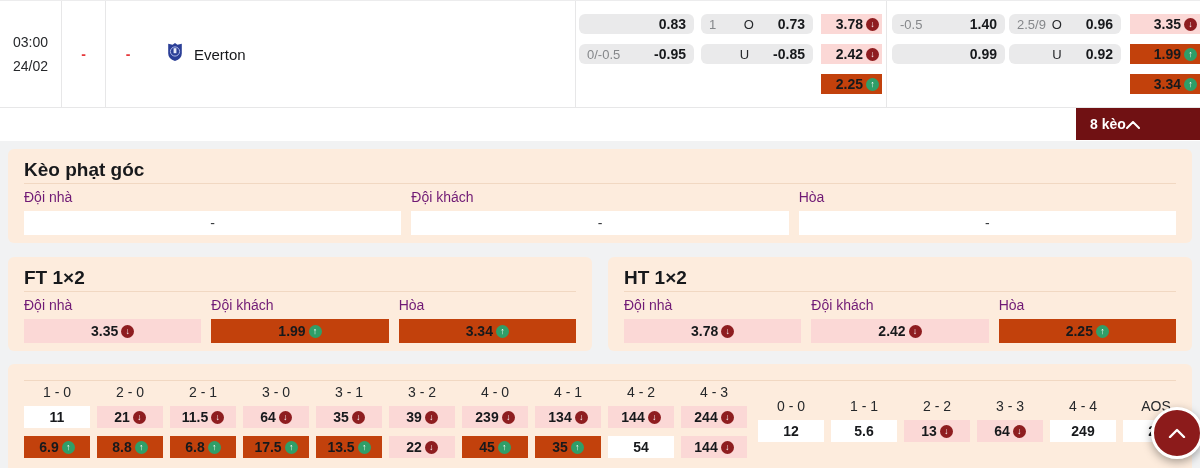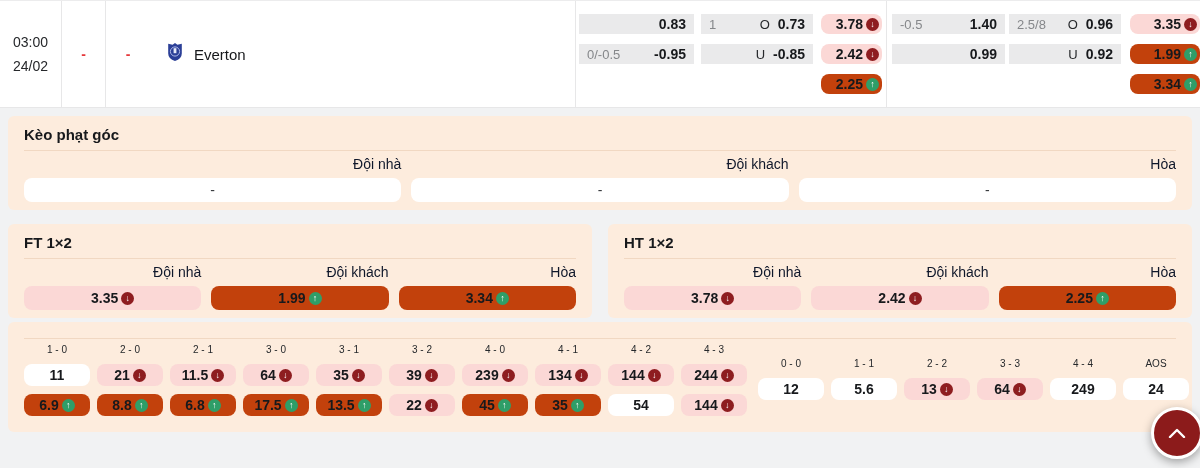--- a/index.html
+++ b/index.html
@@ -36,31 +36,31 @@
   .odds-group.g2 { width: 313px; padding-left: 5px; overflow: visible; }
   .odds-stack { display: flex; flex-direction: column; gap: 10px; }
   .g1 .stack-hdp { width: 115px; margin-right: 7px; }
   .g1 .stack-ou  { width: 112px; margin-right: 8px; }
   .g1 .stack-x12 { width: 61px; }
   .g2 .stack-hdp { width: 113px; margin-right: 4px; }
   .g2 .stack-ou  { width: 112px; margin-right: 9px; }
   .g2 .stack-x12 { width: 70px; }
 
   .odd-box {
-    background: #eaeaeb; border-radius: 0; height: 20px;
+    background: #eaeaeb; border-radius: 6px; height: 20px;
     display: flex; align-items: center; padding: 0 8px; font-size: 13px; cursor: pointer;
   }
   .odd-box .lbl { color: #85878a; font-weight: 400; }
   .odd-box .side { margin-left: auto; color: #26282b; font-weight: 500; font-size: 13px; }
   .odd-box .val { margin-left: auto; font-weight: 700; color: #17191c; font-size: 14px; }
-  .odd-box .side + .val { margin-left: 8px; }
+  .odd-box .side + .val { margin-left: 24px; }
 
   
   .odd-cell {
-    border-radius: 8px; height: 22px; background: #fff;
+    border-radius: 0; height: 22px; background: #fff;
     display: flex; align-items: center; justify-content: center;
     font-weight: 700; font-size: 14px; color: #17191c; cursor: pointer;
   }
   .odd-cell.down { background: #fbd8d6; }
   .odd-cell.up { background: #c2410c; }
   .odd-cell.h20 { height: 20px; }
   .odd-cell.h24 { height: 24px; }
   .odd-cell.right { justify-content: flex-end; padding-right: 3px; }
   .odd-cell.muted .odd-val { font-weight: 400; color: #3a3d40; }
   .trend-icon {
@@ -79,34 +79,34 @@
     padding: 0 14px; cursor: pointer; border: none; font-family: inherit;
   }
   .keo-bar .keo-label { font-size: 14px; font-weight: 700; }
   .keo-bar svg { margin-left: auto; }
 
   
   .content { padding: 8px; }
   .card {
     background: #fdecdd; border-radius: 6px; padding: 10px 16px 8px 16px;
   }
-  .card-title { font-size: 15px; font-weight: 700; color: #17191c; height: 18px; }
+  .card-title { font-size: 19px; font-weight: 700; color: #17191c; height: 18px; }
   .card-divider { border-bottom: 1px solid #f1d8c2; margin-top: 6px; }
   .card.corner { margin-bottom: 14px; }
-  .two-col { display: flex; gap: 16px; margin-bottom: 4px; }
+  .two-col { display: flex; gap: 16px; margin-bottom: 13px; }
   .two-col .card { flex: 1; }
 
   .trio-headers { display: grid; grid-template-columns: 1fr 1fr 1fr; gap: 10px; margin-top: 5px; }
-  .trio-headers span { text-align: right; font-size: 14px; color: #0f172a; }
+  .trio-headers span { text-align: left; font-size: 14px; color: #701a75; }
   .trio-cells { display: grid; grid-template-columns: 1fr 1fr 1fr; gap: 10px; margin-top: 6px; }
 
   
   .cs-row { display: flex; gap: 7px; margin-top: 3px; }
   .cs-col { flex: 0 0 66px; width: 66px; display: flex; flex-direction: column; text-align: center; }
-  .cs-label { font-size: 10px; color: #25282b; height: 16px; line-height: 16px; margin-bottom: 6px; }
+  .cs-label { font-size: 14px; color: #25282b; height: 16px; line-height: 16px; margin-bottom: 6px; }
   .cs-col .odd-cell { margin-bottom: 8px; }
   .cs-col.draw { padding-top: 14px; }
   .cs-col.draw-first { margin-left: 4px; }
 
   
   .fab {
     position: absolute; left: 1151px; top: 407px; width: 52px; height: 52px;
     border-radius: 50%; background: #8c1b1b; border: 3px solid #fff;
     box-shadow: 0 3px 10px rgba(0,0,0,.35);
     display: flex; align-items: center; justify-content: center; cursor: pointer;
@@ -182,21 +182,21 @@
           <span class="lbl">-0.5</span>
           <span class="val">1.40</span>
         </div>
         <div class="odd-box">
           <span class="lbl"></span>
           <span class="val">0.99</span>
         </div>
       </div>
       <div class="odds-stack stack-ou">
         <div class="odd-box">
-          <span class="lbl">2.5/8</span>
+          <span class="lbl">2.5/9</span>
           <span class="side">O</span>
           <span class="val">0.96</span>
         </div>
         <div class="odd-box">
           <span class="lbl"></span>
           <span class="side">U</span>
           <span class="val">0.92</span>
         </div>
       </div>
       <div class="odds-stack stack-x12">
@@ -209,20 +209,30 @@
             <span class="trend-icon up">↑</span>
           </div>
           <div class="odd-cell up h20 right">
             <span class="odd-val">3.34</span>
             <span class="trend-icon up">↑</span>
           </div>
         </div>
     </div>
   </div>
 
+  <div class="keo-strip">
+    <button class="keo-bar">
+      <span class="keo-label">8 kèo</span>
+      <span>
+        <svg width="14" height="8" viewBox="0 0 14 8">
+            <path d="M1 7 L7 1 L13 7" stroke="#fff" stroke-width="2" fill="none" stroke-linecap="round" stroke-linejoin="round"></path>
+          </svg>
+      </span>
+    </button>
+  </div>
 </div>
 
 <div class="content">
 
   <section class="card corner">
     <h3 class="card-title">Kèo phạt góc</h3>
     <div class="card-divider"></div>
     <div class="trio-headers">
       <span>Đội nhà</span>
       <span>Đội khách</span>

